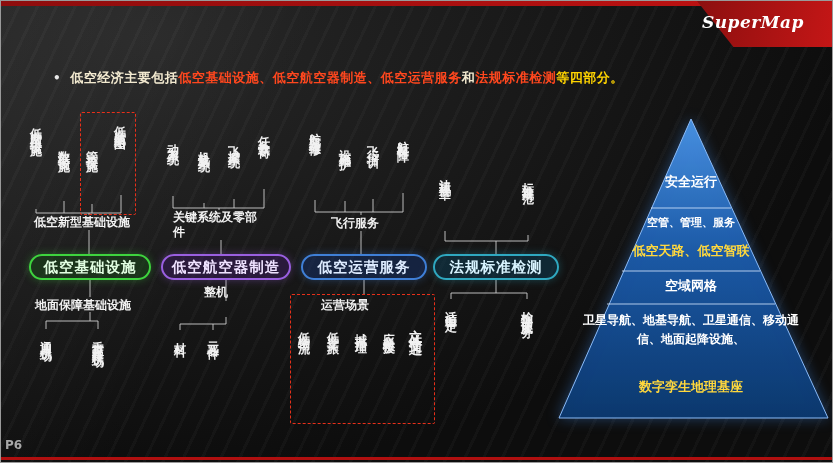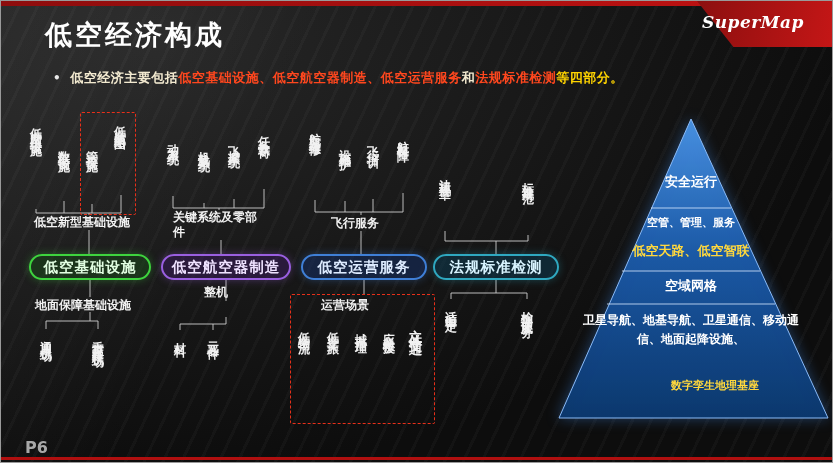--- a/index.html
+++ b/index.html
@@ -36,35 +36,34 @@
   .hlabel { position:absolute; color:#f2f2f2; font-size:12px; font-weight:bold;
     text-align:left; line-height:1.25; }
   .cat-box { position:absolute; top:253px; height:26px; box-sizing:border-box;
     border-radius:14px; border:2px solid; display:flex; align-items:center;
     justify-content:center; font-size:14.5px; font-weight:bold; letter-spacing:1px; }
   .dash-box { position:absolute; border:1.5px dashed #e8301a; border-radius:2px; }
   .pyramid-wrap { position:absolute; left:550px; top:110px; width:285px; height:315px;
     filter:drop-shadow(0 0 7px rgba(60,130,220,.45)); }
   .ptext { position:absolute; text-align:center; color:#ffffff; font-weight:bold; }
   .ptext.yellow { color:#ffd83d; }
-  .page-num { position:absolute; left:24px; top:437px; color:#a8a8a8;
-    font-size:16px; font-weight:bold; }
+  .page-num { position:absolute; left:4px; top:437px; color:#a8a8a8;
+    font-size:12px; font-weight:bold; }
 </style>
 </head>
 <body>
 
 <div class="slide">
 
   <div class="top-bar"></div>
   <div class="bottom-bar"></div>
 
   <div class="logo-corner"></div>
   <span class="logo-text">SuperMap</span>
 
-  <h1 class="title">低空经济构成</h1>
 
   <div class="intro">
     <span class="bullet">•</span><span class="t-lead">低空经济主要包括</span><span class="t-hl">低空基础设施、低空航空器制造、低空运营服务</span><span class="t-lead">和</span><span class="t-hl">法规标准检测</span><span class="t-tail">等四部分。</span>
   </div>
 
   <svg class="connectors" width="833" height="463" viewBox="0 0 833 463">
     <path d="M35,208 V212 M63,200 V212 M91,203 V212 M120,194 V212 M35,212 H120 M88,212 V214
              M88,229 V253 M89,279 V296 M89,311 V320 M45,320 H97 M45,320 V328 M97,320 V328
              M172,195 V207 M203,202 V207 M233,198 V207 M263,188 V207 M172,207 H263 M218,207 V209
              M220,239 V253 M225,279 V300 M225,316 V323 M179,323 H225 M179,323 V329 M212,323 V329
@@ -129,16 +128,16 @@
       <line x1="100" y1="97" x2="180" y2="97" stroke="rgba(215,232,255,0.8)" stroke-width="1"></line>
       <line x1="71" y1="160" x2="209" y2="160" stroke="rgba(215,232,255,0.8)" stroke-width="1"></line>
       <line x1="56" y1="193" x2="224" y2="193" stroke="rgba(215,232,255,0.8)" stroke-width="1"></line>
     </svg>
   </div>
   <div class="ptext" style="left:640px; top:172px; width:100px; font-size:13px;">安全运行</div>
   <div class="ptext" style="left:610px; top:214px; width:160px; font-size:11px;">空管、管理、服务</div>
   <div class="ptext yellow" style="left:600px; top:241px; width:180px; font-size:13px;">低空天路、低空智联</div>
   <div class="ptext" style="left:582px; top:310px; width:216px; font-size:12px; line-height:1.55; font-weight:bold;">卫星导航、地基导航、卫星通信、移动通信、地面起降设施、</div>
   <div class="ptext" style="left:630px; top:276px; width:120px; font-size:13px;">空域网格</div>
-  <div class="ptext yellow" style="left:614px; top:377px; width:200px; font-size:11px;font-family:Liberation Mono, monospace;">数字孪生地理基座</div>
+  <div class="ptext yellow" style="left:590px; top:377px; width:200px; font-size:13px;font-family:Liberation Mono, monospace;">数字孪生地理基座</div>
 
   <div class="page-num">P6</div>
 </div>
 
 </body></html>

